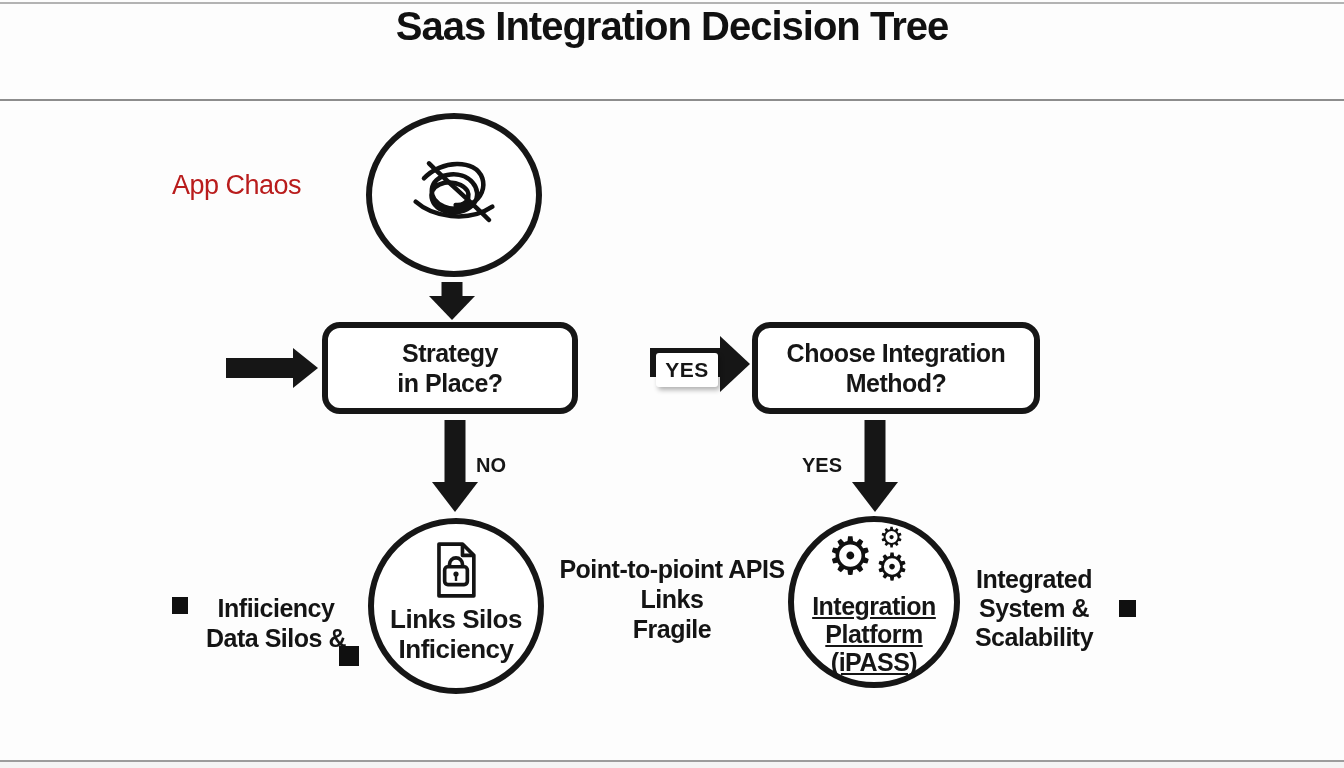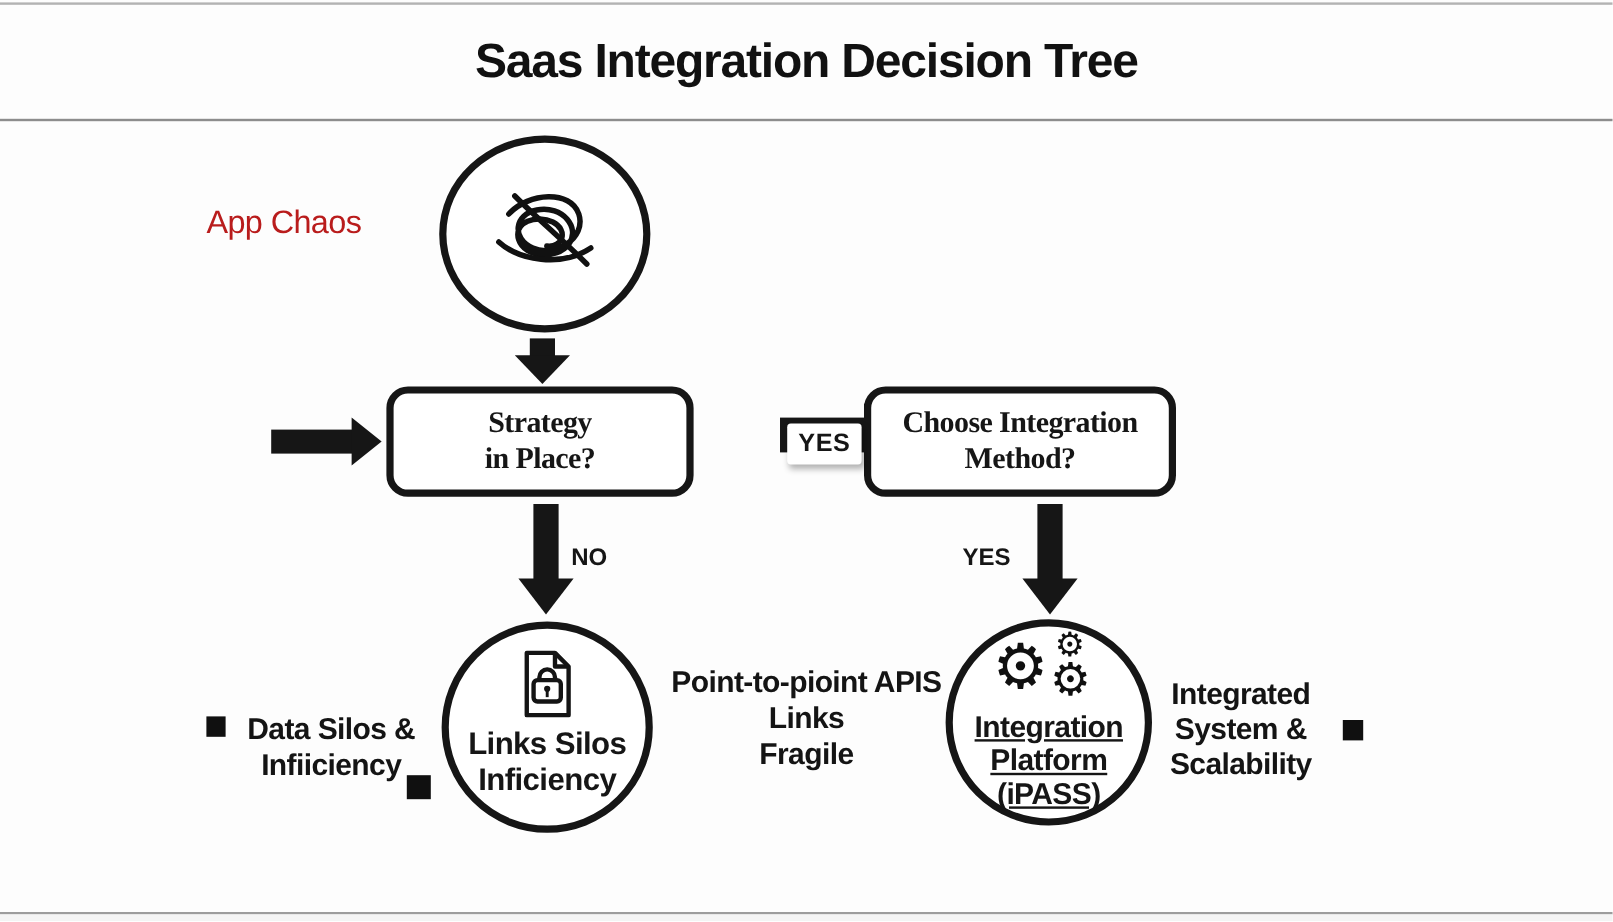--- a/index.html
+++ b/index.html
@@ -8,42 +8,42 @@
   body { font-family:"Liberation Sans", sans-serif; color:var(--ink); }
   .stage { position:relative; width:1344px; height:768px; background:var(--bg); overflow:hidden; }
 
   .rule { position:absolute; left:0; width:1344px; }
   .rule-top    { top:2px;  height:2px; background:#b3b3b3; }
   .rule-under  { top:99px; height:2px; background:#8d8d8d; }
   .rule-bottom { top:760px; height:2px; background:#9c9c9c; }
   .footer-band { position:absolute; top:762px; left:0; width:1344px; height:6px; background:#f4f4f4; }
 
   .header { position:absolute; top:4px; left:0; width:1344px; height:94px;
-            display:flex; align-items:center; justify-content:center; }
+            display:flex; align-items:flex-start; justify-content:center; }
   .title  { font-size:40px; font-weight:700; letter-spacing:-1px; color:#111; }
 
   .label { position:absolute; font-weight:400; color:#b91c1c; }
   .app-chaos { left:172px; top:170px; font-size:27px; letter-spacing:-0.5px; }
 
   
   .circle { position:absolute; border:6px solid var(--ink); border-radius:50%;
             background:#fff; display:flex; flex-direction:column; align-items:center; }
   .circle-chaos    { left:366px; top:113px; width:176px; height:164px; justify-content:center; }
   .circle-silos    { left:368px; top:518px; width:176px; height:176px; padding-top:16px; }
   .circle-platform { left:788px; top:516px; width:172px; height:172px; padding-top:6px; }
   .circline { font-weight:700; white-space:nowrap; letter-spacing:-0.5px; }
   .circle-silos .circline    { font-size:26px; line-height:30px; }
   .circle-platform .circline { font-size:25px; line-height:28px;text-decoration:underline; }
 
   
   .dbox { position:absolute; border:6px solid var(--ink); border-radius:18px; background:#fff;
           display:flex; flex-direction:column; align-items:center; justify-content:center; }
   .box-strategy { left:322px; top:322px; width:256px; height:92px; }
-  .box-choose   { left:720px; top:322px; width:260px; height:92px; }
-  .boxline { font-size:25px; font-weight:700; line-height:30px; white-space:nowrap; letter-spacing:-0.5px;font-family:Liberation Serif, serif; }
+  .box-choose   { left:752px; top:322px; width:288px; height:92px; }
+  .boxline { font-size:25px; font-weight:700; line-height:30px; white-space:nowrap; letter-spacing:-0.5px; }
 
   
   .v-arrow { position:absolute; }
   .v-arrow .shaft { position:absolute; left:50%; transform:translateX(-50%); top:0; width:21px; background:var(--ink); }
   .v-arrow .head  { position:absolute; left:50%; transform:translateX(-50%); bottom:0; width:0; height:0;
                     border-left:23px solid transparent; border-right:23px solid transparent; }
   .arrow-into-strategy { left:429px; top:282px; width:46px; height:38px; }
   .arrow-into-strategy .shaft { height:15px; }
   .arrow-into-strategy .head  { border-top:24px solid var(--ink); }
   .arrow-no  { left:432px; top:420px; width:46px; height:92px; }
@@ -172,22 +172,22 @@
       <span class="gear gear-small">⚙</span>
       <span class="gear gear-medium">⚙</span>
     </div>
     <div class="circline">Integration</div>
     <div class="circline">Platform</div>
     <div class="circline">(iPASS)</div>
   </div>
 
   <div class="sq sq-left-1"></div>
   <div class="ann ann-left">
+    <div>Infiiciency</div>
     <div>Data Silos &amp;</div>
-    <div>Infiiciency</div>
   </div>
   <div class="sq sq-left-2"></div>
 
   <div class="ann ann-middle">
     <div>Point-to-pioint APIS</div>
     <div>Links</div>
     <div>Fragile</div>
   </div>
 
   <div class="ann ann-right">

